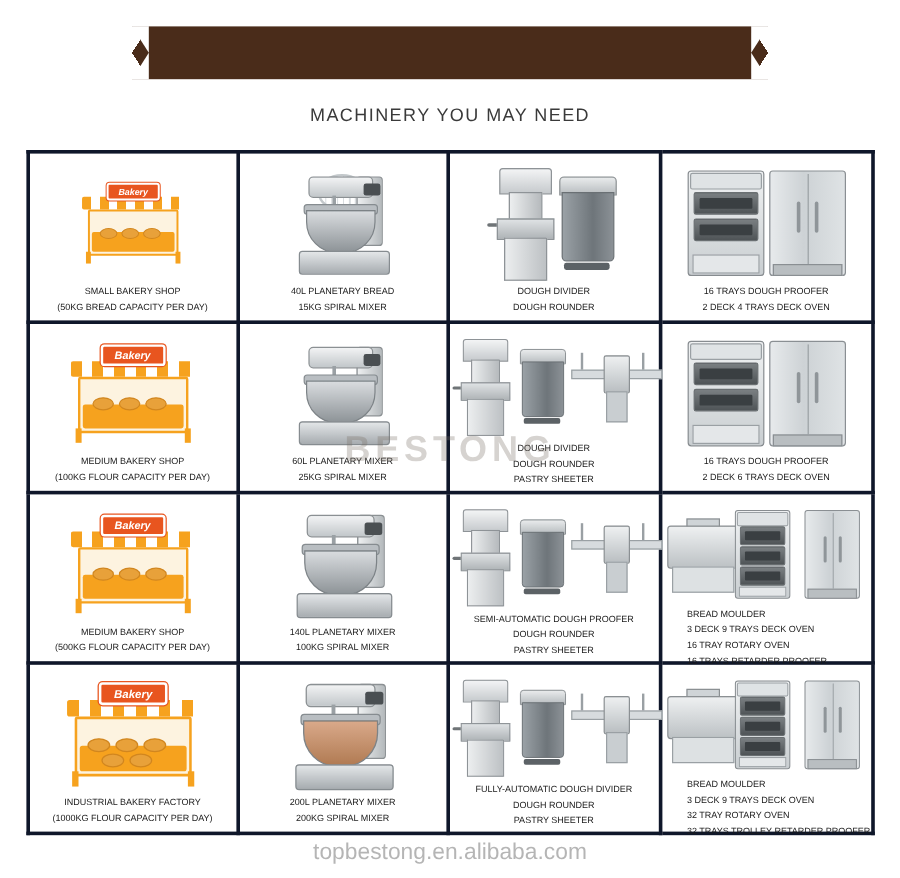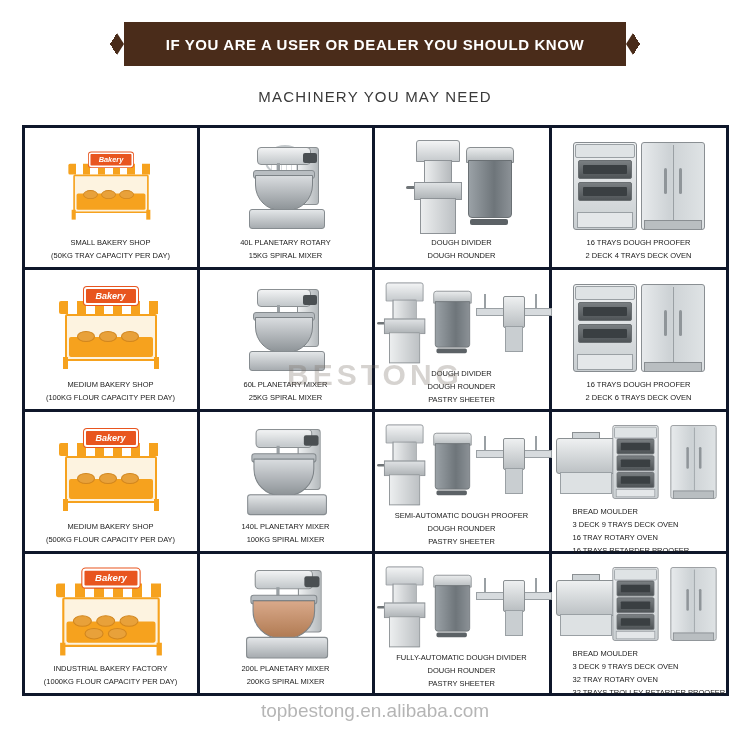--- a/index.html
+++ b/index.html
@@ -308,21 +308,20 @@
     user-select:none;
   }
 </style>
 </head>
 <body>
 
 <div class="banner-wrap">
   <div class="banner">
     <span class="notch-l"></span>
     <span class="notch-r"></span>
-    <span class="banner-text">IF YOU ARE A USER OR DEALER YOU SHOULD KNOW</span>
   </div>
 </div>
 
 <div class="subtitle">MACHINERY YOU MAY NEED</div>
 
 <table class="tbl">
   <tbody>
 
   <tr>
     <td class="col1">
@@ -334,38 +333,38 @@
             <div class="body"></div>
             <div class="counter"></div>
             <div class="bread" style="left:18px;top:46px"></div>
             <div class="bread" style="left:40px;top:46px"></div>
             <div class="bread" style="left:62px;top:46px"></div>
             <div class="post l"></div>
                 <div class="post r"></div>
           </div>
         </div>
         <div class="caption">SMALL BAKERY SHOP</div>
-        <div class="caption">(50KG TRAY CAPACITY PER DAY)</div>
+        <div class="caption">(50KG BREAD CAPACITY PER DAY)</div>
       </div>
     </td>
     <td class="col2">
       <div class="cell">
         <div class="art">
           <div class="mixer">
             <div class="whisk"></div>
             <div class="col"></div>
             <div class="head"></div>
             <div class="panel"></div>
             <div class="hook"></div>
             <div class="rim"></div>
             <div class="bowl"></div>
             <div class="base"></div>
           </div>
         </div>
-        <div class="caption">40L PLANETARY ROTARY</div>
+        <div class="caption">40L PLANETARY BREAD</div>
         <div class="caption">15KG SPIRAL MIXER</div>
       </div>
     </td>
     <td class="col3">
       <div class="cell">
         <div class="art">
           <div class="divider">
                 <div class="top"></div>
                 <div class="neck"></div>
                 <div class="hdl"></div>

